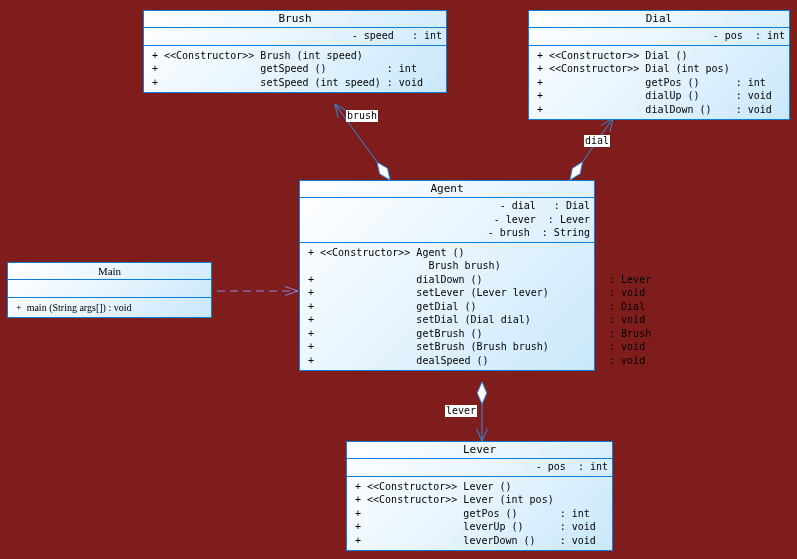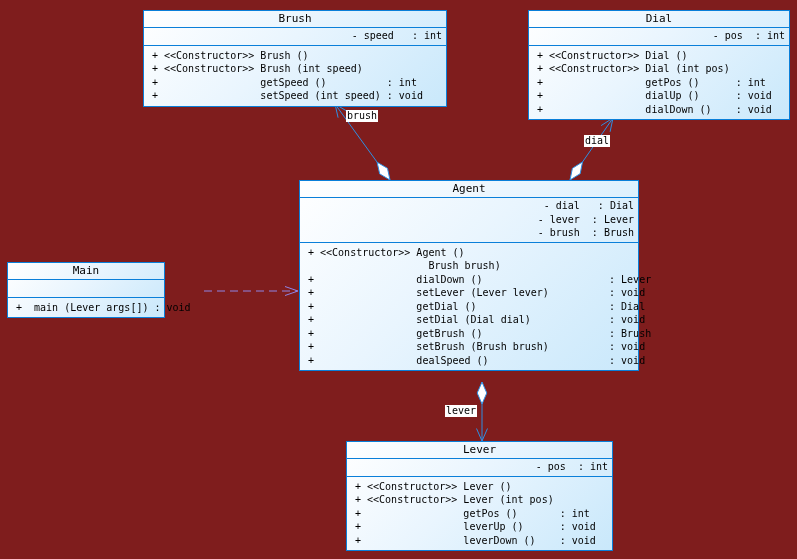--- a/index.html
+++ b/index.html
@@ -46,22 +46,22 @@
     padding:0 1px;
   }
   #edges{
     position:absolute;
     left:0;top:0;
     width:797px;height:559px;
   }
   
   #box-brush {left:143px; top:10px;  width:304px;}
   #box-dial  {left:528px; top:10px;  width:262px;}
-  #box-agent {left:299px; top:180px; width:340px;}
-  #box-main  {left:7px;   top:262px; width:158px;}
+  #box-agent {left:299px; top:180px; width:296px;}
+  #box-main  {left:7px;   top:262px; width:205px;font-family:Liberation Serif, serif;}
   #box-lever {left:346px; top:441px; width:267px;}
   #label-brush{left:346px; top:110px;}
   #label-dial {left:584px; top:135px;}
   #label-lever{left:445px; top:405px;}
 </style>
 </head>
 <body>
 
 <div id="canvas">
 
@@ -92,21 +92,20 @@
   </svg>
 
   <div class="uml" id="box-brush">
     <div class="title">Brush</div>
     <div class="attrs">
 
     <div class="line">- speed   : int</div>
       </div>
     <div class="methods">
 
-    <div class="line">+ &lt;&lt;Constructor&gt;&gt; Brush ()</div>
         <div class="line">+ &lt;&lt;Constructor&gt;&gt; Brush (int speed)</div>
         <div class="line">+                 getSpeed ()          : int</div>
         <div class="line">+                 setSpeed (int speed) : void</div>
       </div>
   </div>
 
   <div class="uml" id="box-dial">
     <div class="title">Dial</div>
     <div class="attrs">
 
@@ -121,21 +120,21 @@
         <div class="line">+                 dialDown ()    : void</div>
       </div>
   </div>
 
   <div class="uml" id="box-agent">
     <div class="title">Agent</div>
     <div class="attrs">
 
     <div class="line">- dial   : Dial</div>
         <div class="line">- lever  : Lever</div>
-        <div class="line">- brush  : Brush</div>
+        <div class="line">- brush  : String</div>
       </div>
     <div class="methods">
 
     <div class="line">+ &lt;&lt;Constructor&gt;&gt; Agent ()</div>
         <div class="line">                    Brush brush)</div>
         <div class="line">+                 dialDown ()                     : Lever</div>
         <div class="line">+                 setLever (Lever lever)          : void</div>
         <div class="line">+                 getDial ()                      : Dial</div>
         <div class="line">+                 setDial (Dial dial)             : void</div>
         <div class="line">+                 getBrush ()                     : Brush</div>
@@ -144,21 +143,21 @@
       </div>
   </div>
 
   <div class="uml" id="box-main">
     <div class="title">Main</div>
     <div class="attrs">
       
     </div>
     <div class="methods">
 
-    <div class="line">+  main (Lever args[]) : void</div>
+    <div class="line">+  main (String args[]) : void</div>
       </div>
   </div>
 
   <div class="uml" id="box-lever">
     <div class="title">Lever</div>
     <div class="attrs">
 
     <div class="line">- pos  : int</div>
       </div>
     <div class="methods">

